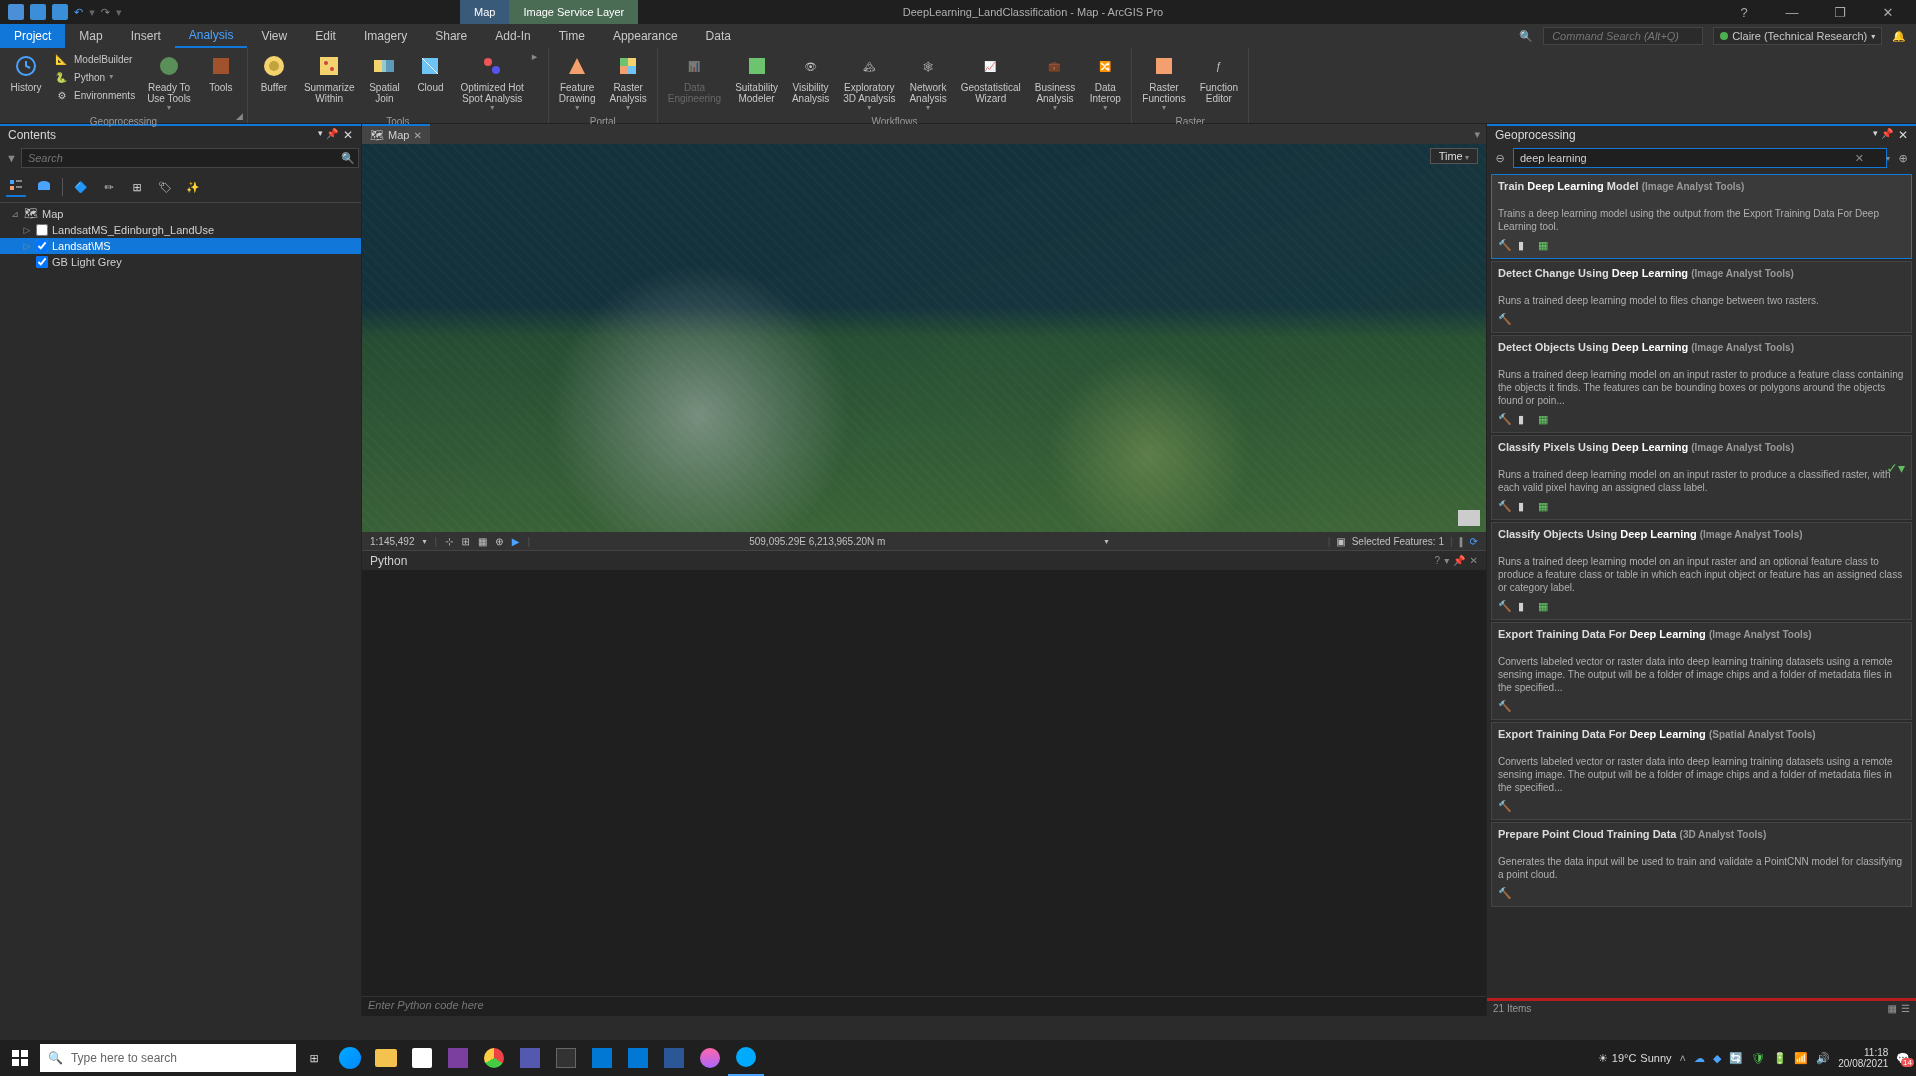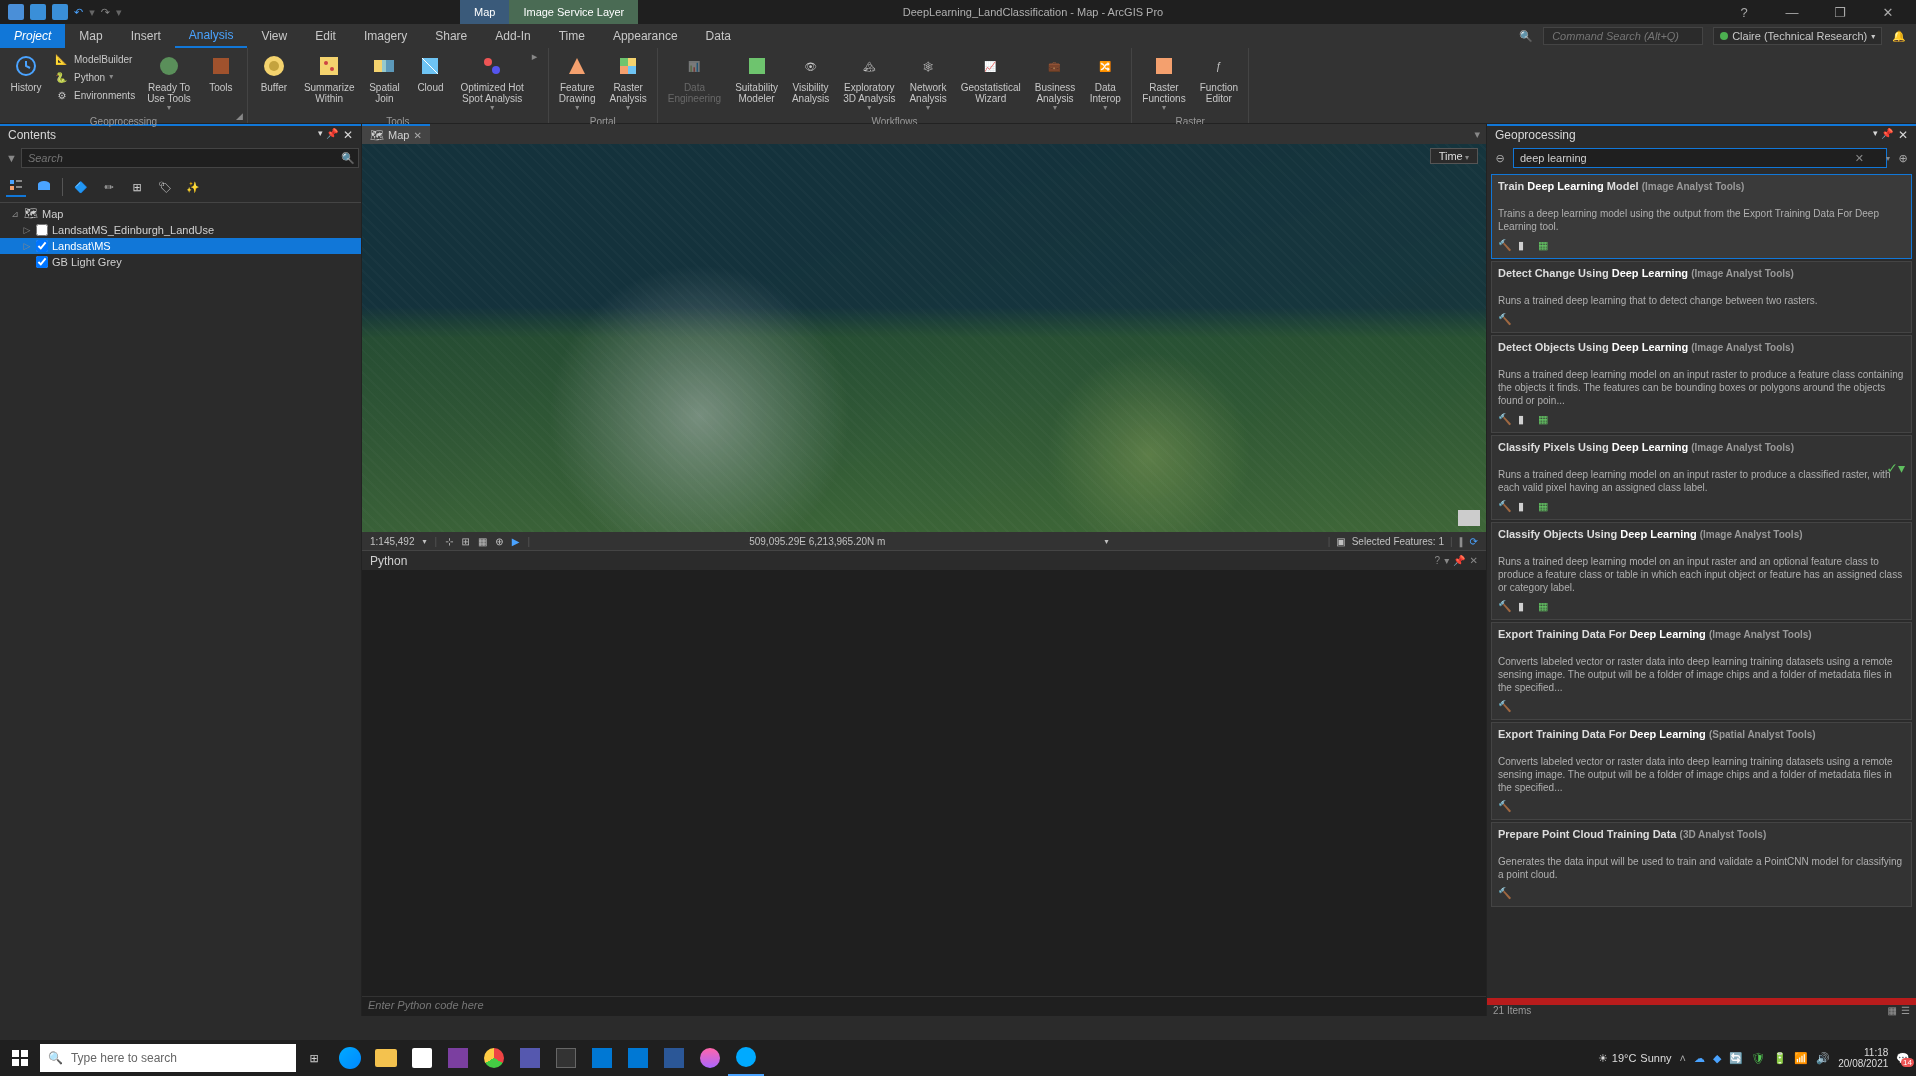--- a/index.html
+++ b/index.html
@@ -14,21 +14,21 @@
 .title-tab { padding: 0 14px; display: flex; align-items: center; font-size: 11px; color: #b8b8b8; }
 .title-tab.map { background: #3a5a7a; color: #fff; }
 .title-tab.imgsrv { background: #4a6b54; color: #fff; }
 .title-center { position: absolute; left: 50%; transform: translateX(-50%); padding-left: 150px; font-size: 11px; color: #b0b0b0; }
 .title-right { margin-left: auto; display: flex; align-items: center; gap: 12px; padding-right: 10px; }
 .win-btn { width: 36px; height: 24px; display: flex; align-items: center; justify-content: center; color: #aaa; font-size: 13px; }
 
 
 .ribbon-tabs { height: 24px; background: #333; display: flex; align-items: stretch; }
 .rtab { padding: 0 14px; display: flex; align-items: center; font-size: 12px; color: #c8c8c8; }
-.rtab.project { background: #1177d8; color: #fff; font-style: italic; }
+.rtab.project { background: #1177d8; color: #fff; }
 .rtab.active { color: #4aa3ff; border-bottom: 2px solid #1177d8; }
 .ribbon-search { margin-left: auto; display: flex; align-items: center; gap: 10px; padding-right: 10px; }
 .ribbon-search-box { background: #2b2b2b; border: 1px solid #444; padding: 1px 8px; font-size: 11px; color: #888; font-style: italic; width: 160px; height: 18px; }
 .user-pill { display: flex; align-items: center; gap: 4px; font-size: 11px; color: #c8c8c8; background: #2b2b2b; border: 1px solid #444; padding: 1px 6px; height: 18px; }
 .green-dot { width: 8px; height: 8px; background: #4caf50; border-radius: 50%; }
 
 
 .ribbon { height: 76px; background: #333; display: flex; border-bottom: 1px solid #222; }
 .rgroup { display: flex; flex-direction: column; align-items: center; border-right: 1px solid #444; padding: 2px 4px; }
 .rgroup-content { flex: 1; display: flex; align-items: flex-start; gap: 2px; }
@@ -85,21 +85,21 @@
 .gp-results { flex: 1; overflow-y: auto; }
 .gp-tool { border: 1px solid #444; margin: 2px 4px; padding: 5px 6px; background: #333; position:relative; }
 .gp-tool.selected { border: 1px solid #1177d8; background: #3a3a3a; }
 .gp-tool-title { font-size: 11px; color: #ddd; font-weight: bold; }
 .gp-tool-title b { color: #fff; }
 .gp-tool-cat { font-size: 10px; color: #999; }
 .gp-tool-desc { font-size: 10px; color: #b0b0b0; margin-top: 15px; line-height: 1.3; }
 .gp-tool-icons { display:flex; gap:6px; margin-top: 6px; align-items:center; }
 .gp-tool-icons .mini { width:14px; height:14px; }
 .gp-check { position:absolute; right:6px; top:24px; color:#5fbf5f; font-size:14px; }
-.gp-footer { height: 18px; border-top: 7px solid #b91c1c; display: flex; align-items: center; padding: 4px 6px; font-size: 10px; color: #999; }
+.gp-footer { height: 18px; border-top: 3px solid #b91c1c; display: flex; align-items: center; padding: 4px 6px; font-size: 10px; color: #999; }
 .gp-footer .view-icons { margin-left:auto; display:flex; gap:4px; }
 .python-header { height: 20px; background: #2b2b2b; border-top: 1px solid #444; display:flex; align-items:center; padding: 0 8px; font-size: 12px; }
 .python-header .icons { margin-left:auto; display:flex; gap:4px; font-size:10px; color:#888; }
 .python-body { flex:1; background:#1f1f1f; }
 .python-input { height: 20px; background:#1f1f1f; border-top:1px solid #333; padding:2px 6px; font-style:italic; color:#777; font-size:11px; } 
 
 
 .taskbar { position: absolute; bottom: 0; left: 0; right: 0; height: 36px; background: #1f1f1f; display: flex; align-items: center; }
 .task-start { width: 40px; display:flex; align-items:center; justify-content:center; height:100%; }
 .task-search { width: 256px; height: 28px; background: #fff; color: #666; display: flex; align-items: center; padding: 0 8px; font-size: 12px; gap: 8px; }
@@ -500,21 +500,21 @@
           <div class="gp-tool-title">Train <b>Deep Learning</b> Model <span class="gp-tool-cat">(Image Analyst Tools)</span></div>
           <div class="gp-tool-desc">Trains a deep learning model using the output from the Export Training Data For Deep Learning tool.</div>
           <div class="gp-tool-icons">
             <span class="mini">🔨</span>
             <span class="mini">▮</span>
             <span class="mini" style="color:#6c6">▦</span>
           </div>
         </div>
         <div class="gp-tool">
           <div class="gp-tool-title">Detect Change Using <b>Deep Learning</b> <span class="gp-tool-cat">(Image Analyst Tools)</span></div>
-          <div class="gp-tool-desc">Runs a trained deep learning that to detect change between two rasters.</div>
+          <div class="gp-tool-desc">Runs a trained deep learning model to files change between two rasters.</div>
           <div class="gp-tool-icons">
             <span class="mini">🔨</span>
           </div>
         </div>
         <div class="gp-tool">
           <div class="gp-tool-title">Detect Objects Using <b>Deep Learning</b> <span class="gp-tool-cat">(Image Analyst Tools)</span></div>
           <div class="gp-tool-desc">Runs a trained deep learning model on an input raster to produce a feature class containing the objects it finds. The features can be bounding boxes or polygons around the objects found or poin...</div>
           <div class="gp-tool-icons">
             <span class="mini">🔨</span>
             <span class="mini">▮</span>

